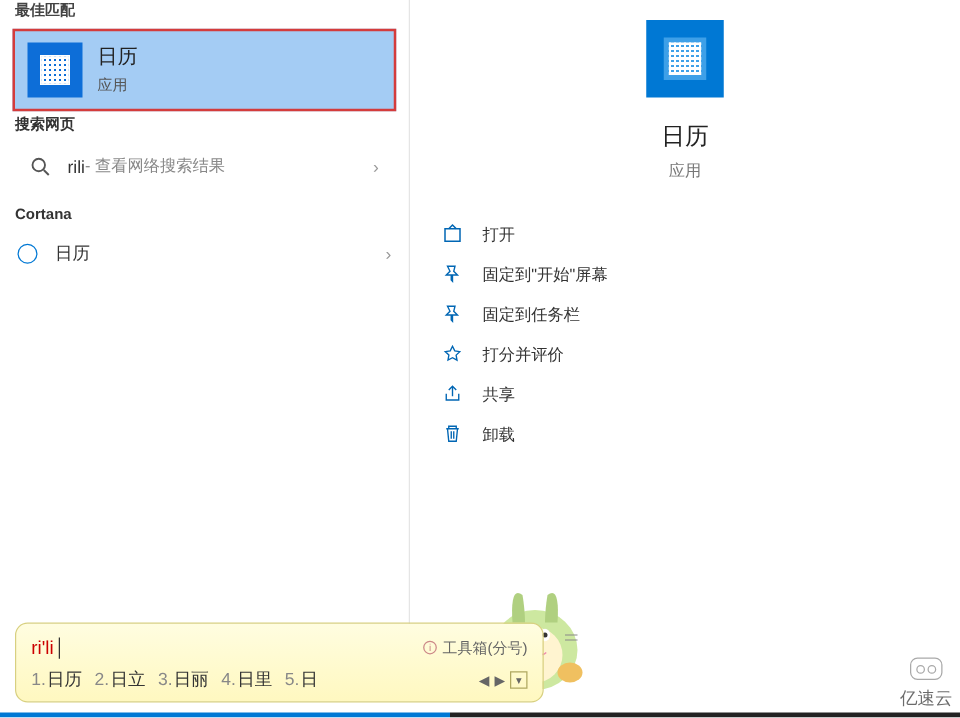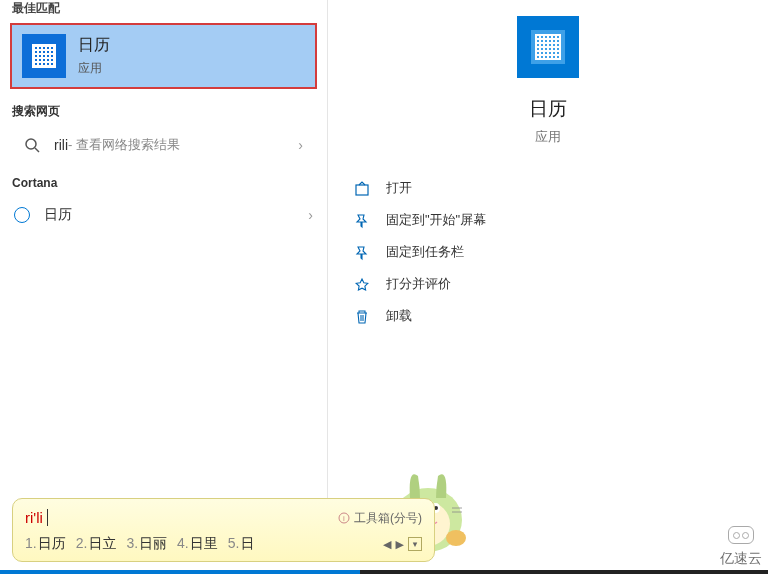--- a/index.html
+++ b/index.html
@@ -41,21 +41,21 @@
     .hero-icon {
       width: 62px; height: 62px; background: #0078d4;
       display: flex; align-items: center; justify-content: center;
     }
     .hero-icon-inner { width:34px; height:34px; background:#3ea0e8; position:relative; }
     .hero-icon-inner::after{content:''; position:absolute; inset:4px; background:repeating-linear-gradient(to right,#fff 0 2px,transparent 2px 4px),repeating-linear-gradient(to bottom,#fff 0 2px,transparent 2px 4px);}
     .hero-title { font-size: 19px; color: #222; margin-top: 18px; }
     .hero-sub { font-size: 13px; color: #777; margin-top: 6px; }
     
     .action-list { padding: 6px 26px; }
-    .action-item { display: flex; align-items: flex-end; padding: 7px 0; height: 32px; }
+    .action-item { display: flex; align-items: flex-start; padding: 7px 0; height: 32px; }
     .action-icon { width: 16px; height: 16px; margin-right: 16px; color: #0066b4; position: relative; }
     .action-label { font-size: 13px; color: #333; }
     
     .totoro {
       position: absolute; left: 380px; bottom: 16px; width: 96px; height: 110px;
       pointer-events: none;
     }
     
     .ime-bar {
       position: absolute; left: 12px; bottom: 12px; width: 423px; height: 64px;
@@ -99,21 +99,21 @@
     <div class="best-match-item">
       <div class="best-match-icon">
         <div class="cal-glyph"></div>
       </div>
       <div class="best-match-text">
         <div class="app-title">日历</div>
         <div class="app-sub">应用</div>
       </div>
     </div>
 
-    <div class="section-header" style="margin-top:14px;">搜索网页</div>
+    <div class="section-header" style="margin-top:2px;">搜索网页</div>
 
     <div class="web-item">
       <svg class="search-icon-sm" viewBox="0 0 16 16">
           <circle cx="7" cy="7" r="5" fill="none" stroke="#555" stroke-width="1.5"></circle>
           <line x1="11" y1="11" x2="15" y2="15" stroke="#555" stroke-width="1.5"></line>
         </svg>
       <span class="web-label">rili</span>
       <span class="web-sub"> - 查看网络搜索结果</span>
       <span class="chev">›</span>
     </div>
@@ -154,20 +154,26 @@
         <svg class="action-icon" viewBox="0 0 16 16">
             <path d="M4 2h6l-1 4 3 3h-4v5l-1-1v-4H3l3-3z" fill="none" stroke="#0066b4" stroke-width="1.1"></path>
           </svg>
         <span class="action-label">固定到任务栏</span>
       </div>
       <div class="action-item">
         <svg class="action-icon" viewBox="0 0 16 16">
             <path d="M8 2l1.8 3.7 4 .6-2.9 2.8.7 4L8 11.2 4.4 13l.7-4L2.2 6.3l4-.6z" fill="none" stroke="#0066b4" stroke-width="1.1"></path>
           </svg>
         <span class="action-label">打分并评价</span>
+      </div>
+      <div class="action-item">
+        <svg class="action-icon" viewBox="0 0 16 16">
+            <path d="M3 8v5h10V8 M8 2v8 M5 5l3-3 3 3" fill="none" stroke="#0066b4" stroke-width="1.1"></path>
+          </svg>
+        <span class="action-label">共享</span>
       </div>
       <div class="action-item">
         <svg class="action-icon" viewBox="0 0 16 16">
             <path d="M3 4h10M5 4V2h6v2M4 4l1 10h6l1-10M7 6v6M9 6v6" fill="none" stroke="#0066b4" stroke-width="1.1"></path>
           </svg>
         <span class="action-label">卸载</span>
       </div>
     </div>
   </div>
 </div>

